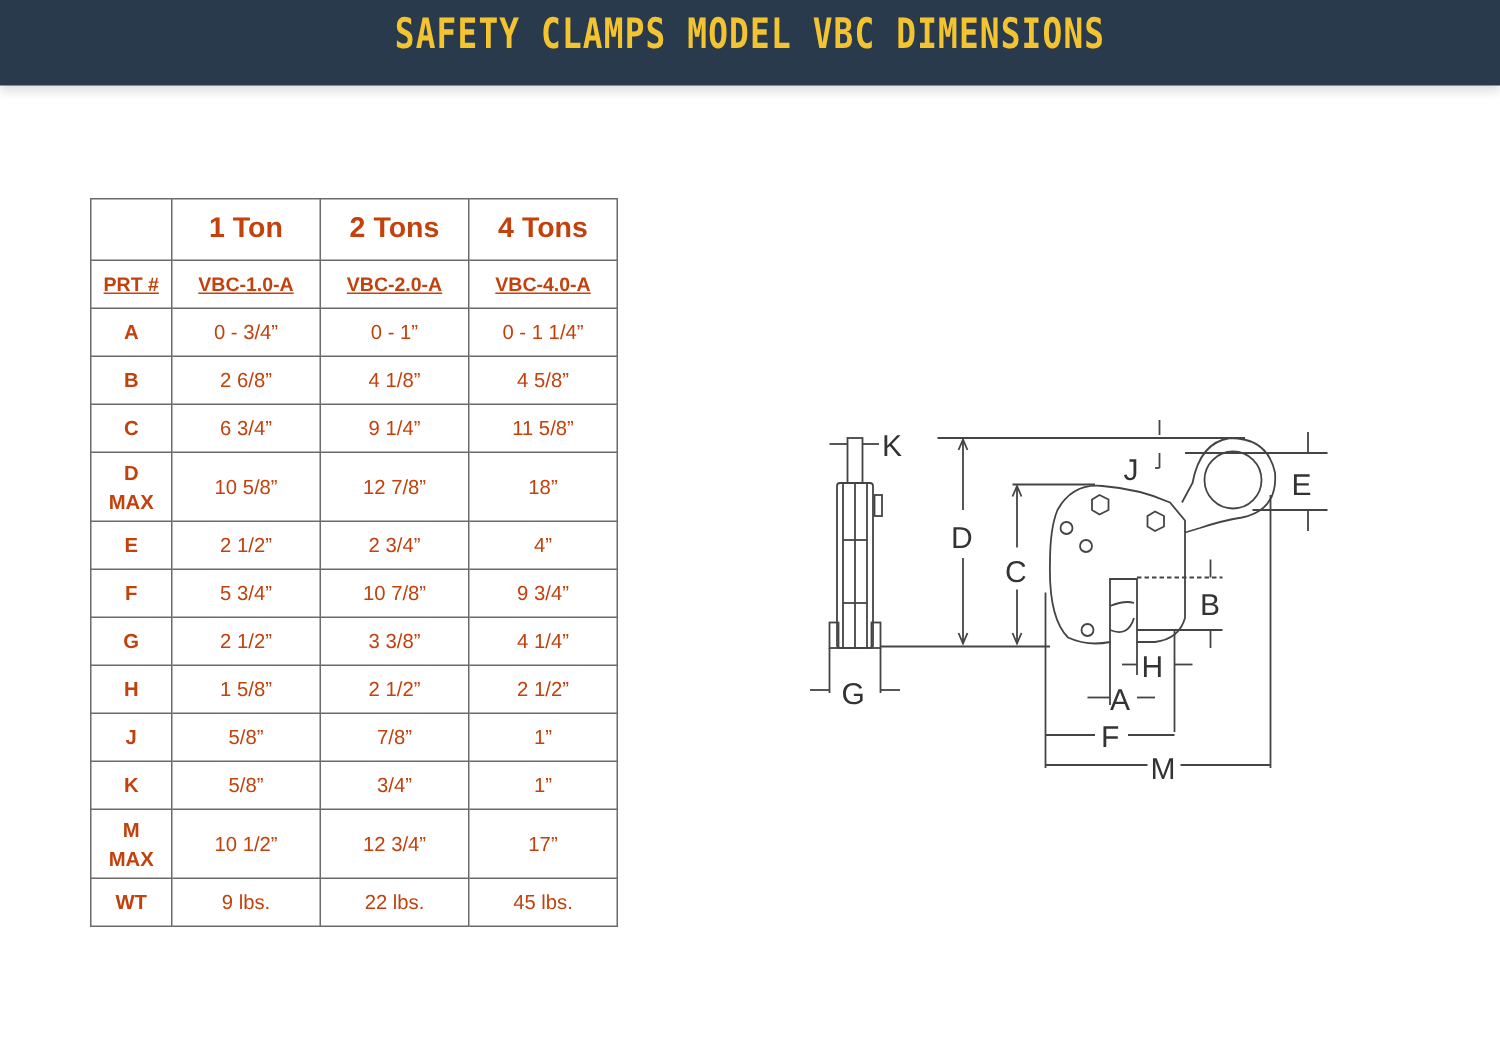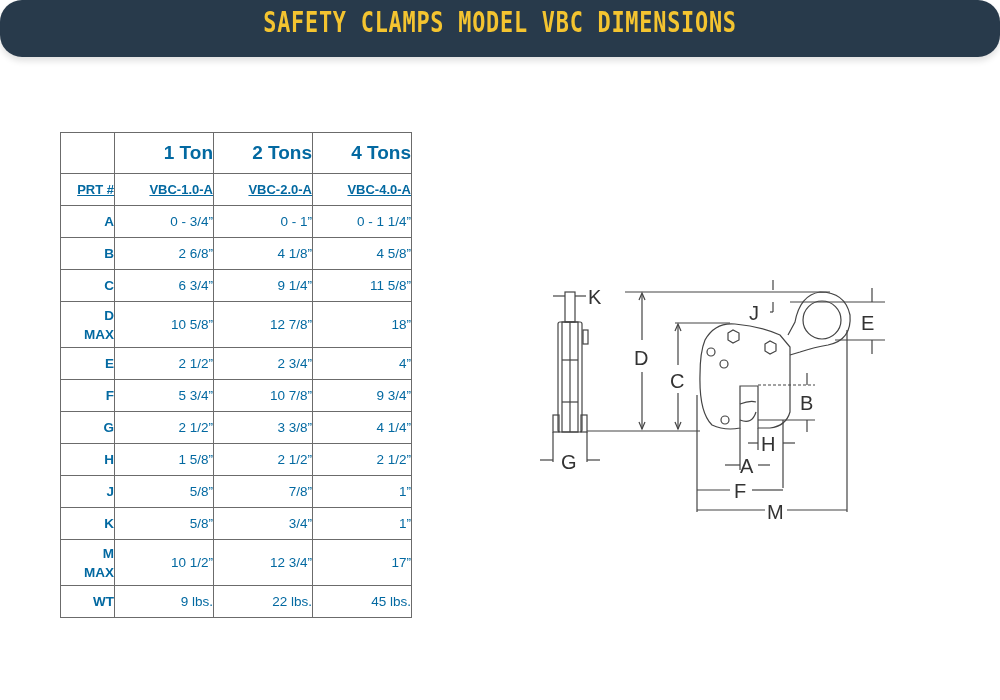--- a/index.html
+++ b/index.html
@@ -4,36 +4,35 @@
   <style>
     html, body { margin: 0; padding: 0; }
     body {
       width: 1000px; height: 700px; background: #ffffff; position: relative; overflow: hidden;
       font-family: "Liberation Sans", "DejaVu Sans", sans-serif;
     }
     .banner {
       position: absolute; left: 0; top: 0; width: 1000px; height: 57px;
       background: #283a4b;
       box-shadow: 0 4px 6px rgba(0,0,0,0.12);
-      border-radius: 22px;
     }
     .banner-title {
       position: absolute; left: 0; right: 0; top: 5px; text-align: center;
       color: #f4c430; font-family: "DejaVu Sans Mono", "Liberation Mono", monospace;
       font-size: 28px; font-weight: bold; letter-spacing: 1px;
       transform: scaleX(0.78); transform-origin: 500px 0;
       line-height: 36px;
     }
     .spec-table {
       position: absolute; left: 60px; top: 132px;
       border-collapse: collapse; table-layout: fixed;
     }
     .spec-table td, .spec-table th {
-      border: 1.5px solid #6b6b6b; text-align: right; vertical-align: middle;
-      color: #0369a1; padding: 0;
+      border: 1.5px solid #6b6b6b; text-align: center; vertical-align: middle;
+      color: #c2410c; padding: 0;
     }
     .col-label { width: 54px; }
     .col-v { width: 99px; }
     .head-row th { height: 40px; font-size: 19px; font-weight: bold; }
     .prt-row td { height: 31px; font-size: 13px; font-weight: bold; text-decoration: underline; }
     .row td { height: 31px; font-size: 13.5px; }
     .row.tall td { height: 45px; }
     .row td.lbl { font-weight: bold; font-size: 13.5px; line-height: 19px; }
     .row.tall td.lbl { line-height: 19px; }
     .diagram { position: absolute; left: 530px; top: 270px; width: 370px; height: 260px; }

